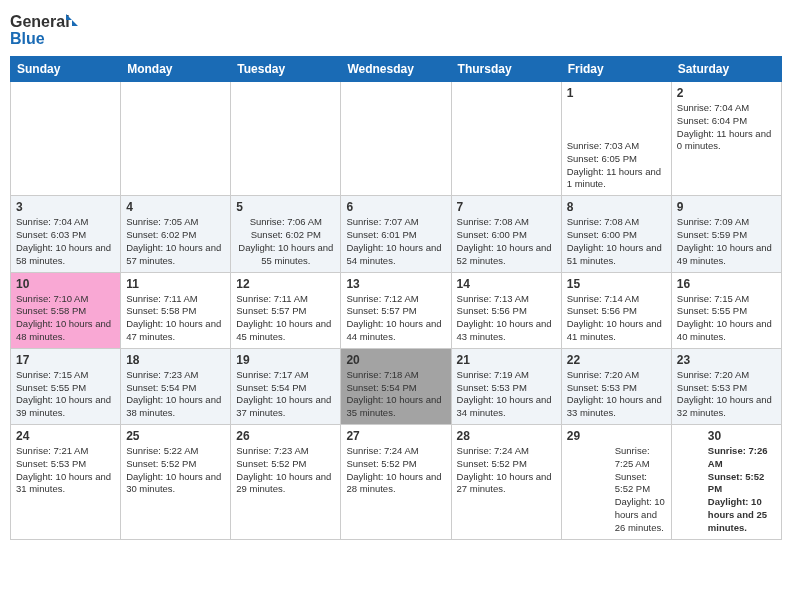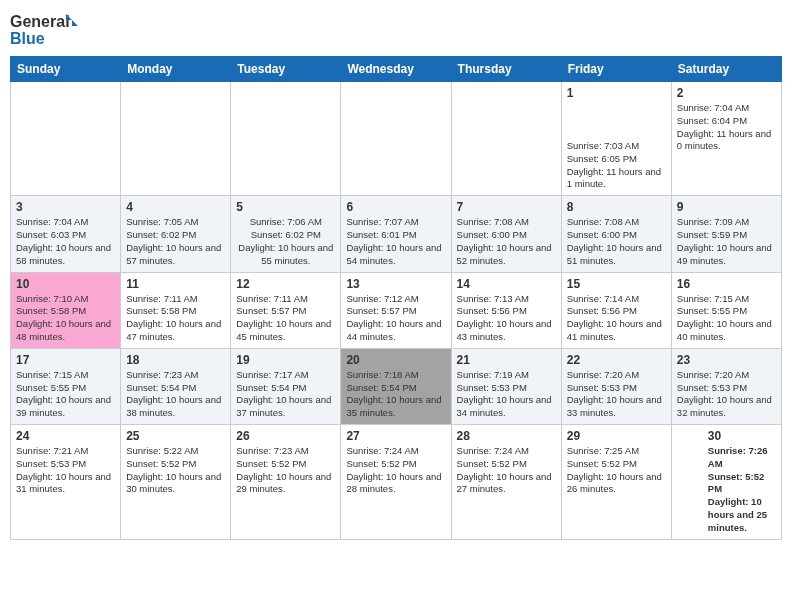--- a/index.html
+++ b/index.html
@@ -285,21 +285,21 @@
 Daylight: 10 hours and 28 minutes.</div>
         </td>
         <td style="background: rgb(255, 255, 255); margin-top: 18px;">
           <span class="day-number">28</span>
           <div class="day-info" style="white-space: pre-line;">Sunrise: 7:24 AM
 Sunset: 5:52 PM
 Daylight: 10 hours and 27 minutes.</div>
         </td>
         <td style="background: rgb(255, 255, 255);">
           <span class="day-number">29</span>
-          <div class="day-info" style="white-space: pre-line;">Sunrise: 7:25 AM
+          <div class="day-info" style="white-space: pre-line; margin-left: 48px;">Sunrise: 7:25 AM
 Sunset: 5:52 PM
 Daylight: 10 hours and 26 minutes.</div>
         </td>
         <td style="background: rgb(255, 255, 255); padding-left: 36px;">
           <span class="day-number">30</span>
           <div class="day-info" style="white-space: pre-line; font-weight: bold;">Sunrise: 7:26 AM
 Sunset: 5:52 PM
 Daylight: 10 hours and 25 minutes.</div>
         </td>
       </tr>

